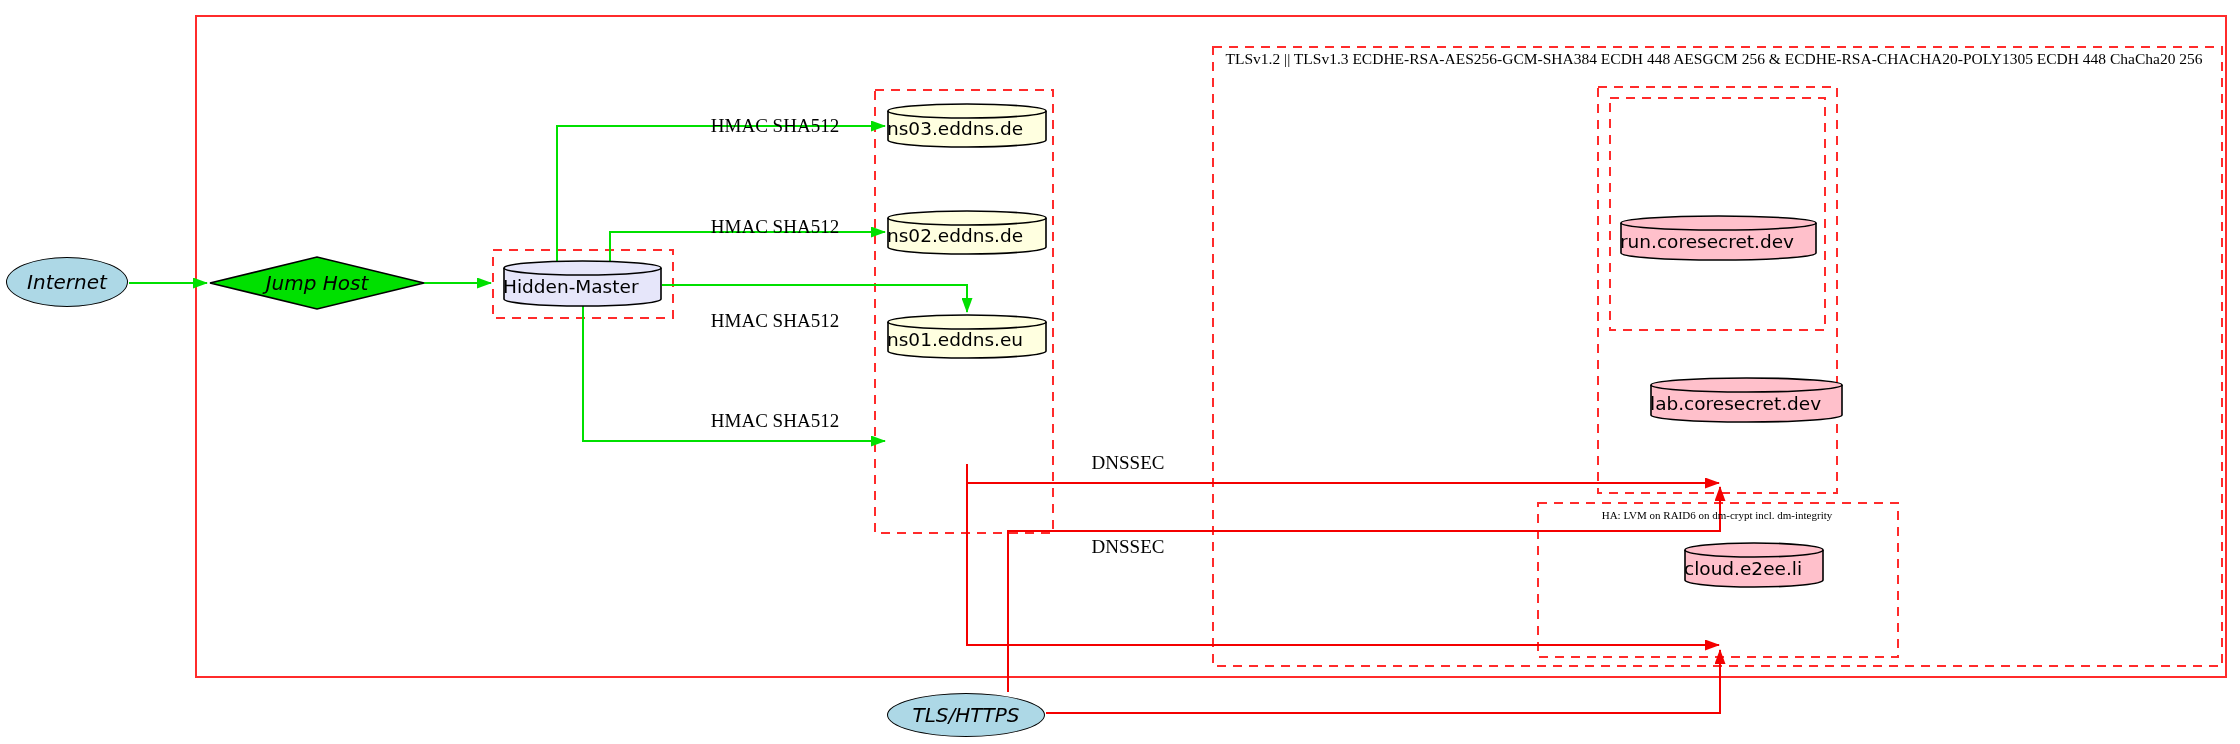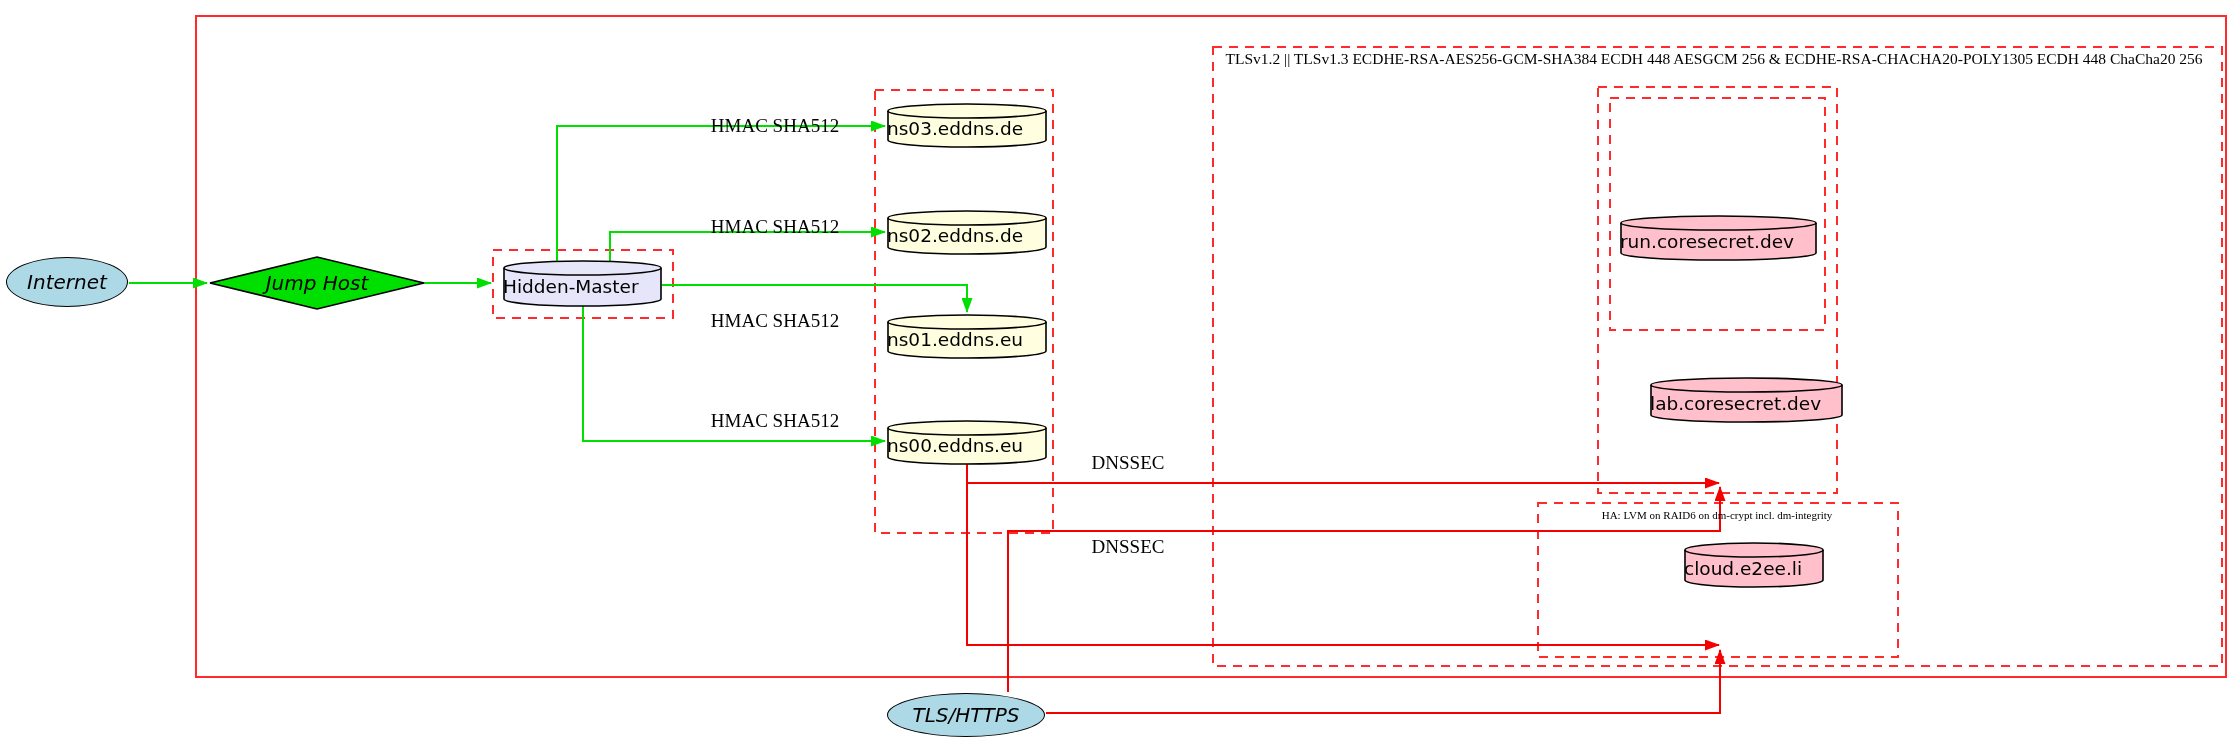--- a/index.html
+++ b/index.html
@@ -94,27 +94,20 @@
       </svg>
     <span class="clabel">ns02.eddns.de</span>
   </div>
   <div class="cylinder cyl-yellow" style="left:887px;top:314px;width:160px;height:45px;">
       <svg width="160" height="45" class="cylsvg">
         <path d="M1,8 A79,7 0 0 1 159,8 L159,37 A79,7 0 0 1 1,37 Z"></path>
         <path d="M1,8 A79,7 0 0 0 159,8"></path>
       </svg>
     <span class="clabel">ns01.eddns.eu</span>
   </div>
-  <div class="cylinder cyl-yellow" style="left:887px;top:420px;width:160px;height:45px;">
-      <svg width="160" height="45" class="cylsvg">
-        <path d="M1,8 A79,7 0 0 1 159,8 L159,37 A79,7 0 0 1 1,37 Z"></path>
-        <path d="M1,8 A79,7 0 0 0 159,8"></path>
-      </svg>
-    <span class="clabel">ns00.eddns.eu</span>
-  </div>
   <div class="cylinder cyl-pink" style="left:1620px;top:215px;width:197px;height:46px;">
       <svg width="197" height="46" class="cylsvg">
         <path d="M1,8 A97.5,7 0 0 1 196,8 L196,38 A97.5,7 0 0 1 1,38 Z"></path>
         <path d="M1,8 A97.5,7 0 0 0 196,8"></path>
       </svg>
     <span class="clabel">run.coresecret.dev</span>
   </div>
   <div class="cylinder cyl-pink" style="left:1622px;top:377px;width:193px;height:46px;margin-left:28px;">
       <svg width="193" height="46" class="cylsvg">
         <path d="M1,8 A95.5,7 0 0 1 192,8 L192,38 A95.5,7 0 0 1 1,38 Z"></path>

